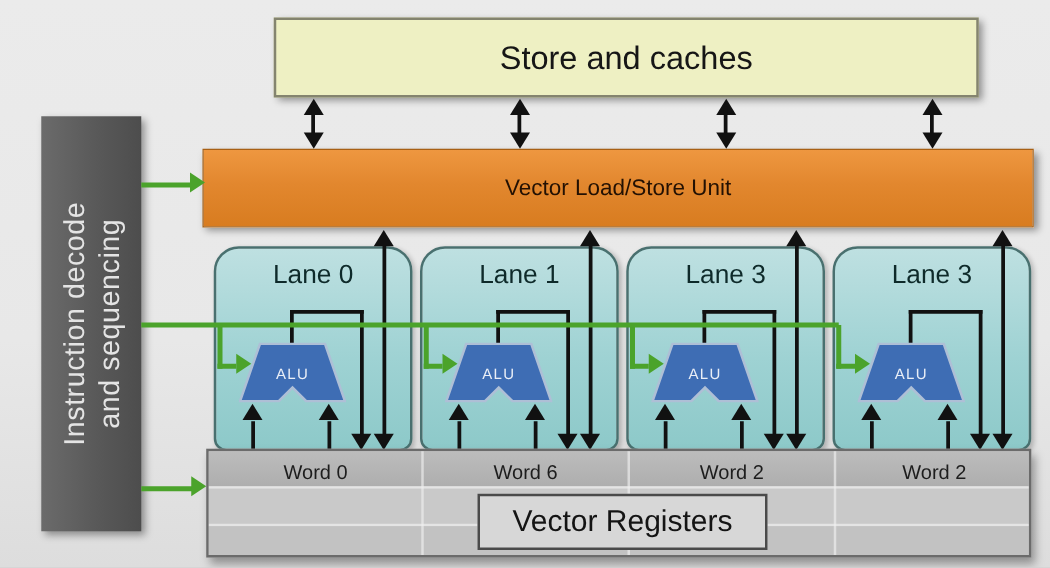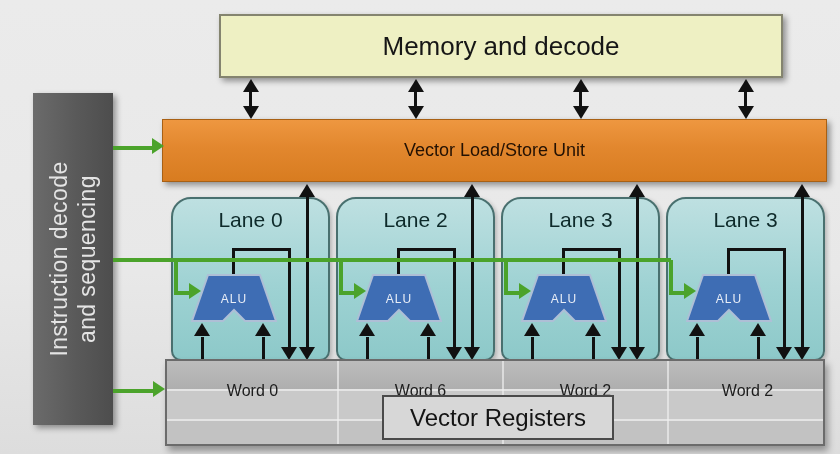--- a/index.html
+++ b/index.html
@@ -75,42 +75,42 @@
   
   .regfile{
     position:absolute; left:165px; top:359px; width:660px; height:87px; box-sizing:border-box;
     background:#c6c6c6; border:2px solid #6b6b6b; box-shadow:3px 5px 7px rgba(0,0,0,.35); z-index:5;
   }
   .reg-wordrow{position:absolute; left:0; top:0; width:100%; height:28px; background:linear-gradient(180deg,#bcbcbc,#aeaeae);}
   .reg-sep{position:absolute; left:0; width:100%; height:2px; background:#e4e4e4;}
   .reg-row2{position:absolute; left:0; top:30px; width:100%; height:28px; background:#c9c9c9;}
   .reg-row3{position:absolute; left:0; top:60px; width:100%; height:23px; background:#c2c2c2;}
   .reg-vdiv{position:absolute; top:0; width:2px; height:100%; background:rgba(240,240,240,.65);}
-  .word-cell{position:absolute; top:16px; height:28px; line-height:28px; text-align:center; font-size:16px; color:#1d1d1d;}
+  .word-cell{position:absolute; top:4px; height:28px; line-height:28px; text-align:center; font-size:16px; color:#1d1d1d;}
   .vr-label{
     position:absolute; left:215px; top:34px; width:232px; height:45px; box-sizing:border-box;
     background:#d7d7d7; border:2px solid #4a4a4a;
     display:flex; align-items:center; justify-content:center;
     font-size:24px; color:#141414; z-index:2;
   }
 </style>
 </head>
 <body>
 
 <div id="stage">
 
   <div class="decoder">
     <div class="decoder-inner">
       <span>Instruction decode</span>
       <span>and sequencing</span>
     </div>
   </div>
 
   <div class="memory">
-    <span>Memory and decode</span>
+    <span>Store and caches</span>
   </div>
 
   <div class="dbl-arrow" style="left:240px">
       <i class="ah-up"></i>
       <i class="line"></i>
       <i class="ah-down"></i>
     </div>
   <div class="dbl-arrow" style="left:405px">
       <i class="ah-up"></i>
       <i class="line"></i>
@@ -147,21 +147,21 @@
     <svg class="alu-svg" width="86" height="48">
       <polygon class="alu-shape" points="17,1 69,1 85,47 54,47 43,36 32,47 1,47"></polygon>
     </svg>
     <div class="alu-text">ALU</div>
     <i class="g-v"></i>
     <i class="g-h"></i>
     <i class="g-head"></i>
   </div>
 
   <div class="lane" style="left:336px">
-    <div class="lane-title">Lane 2</div>
+    <div class="lane-title">Lane 1</div>
     <i class="br-v"></i>
     <i class="br-h"></i>
     <i class="wb-line"></i>
     <i class="ah-down wb-head"></i>
     <i class="ls-line"></i>
     <i class="ah-up ls-up"></i>
     <i class="ah-down ls-down"></i>
     <i class="in-line" style="left:28px"></i>
     <i class="ah-up in-head" style="left:21px"></i>
     <i class="in-line" style="left:89px"></i>

